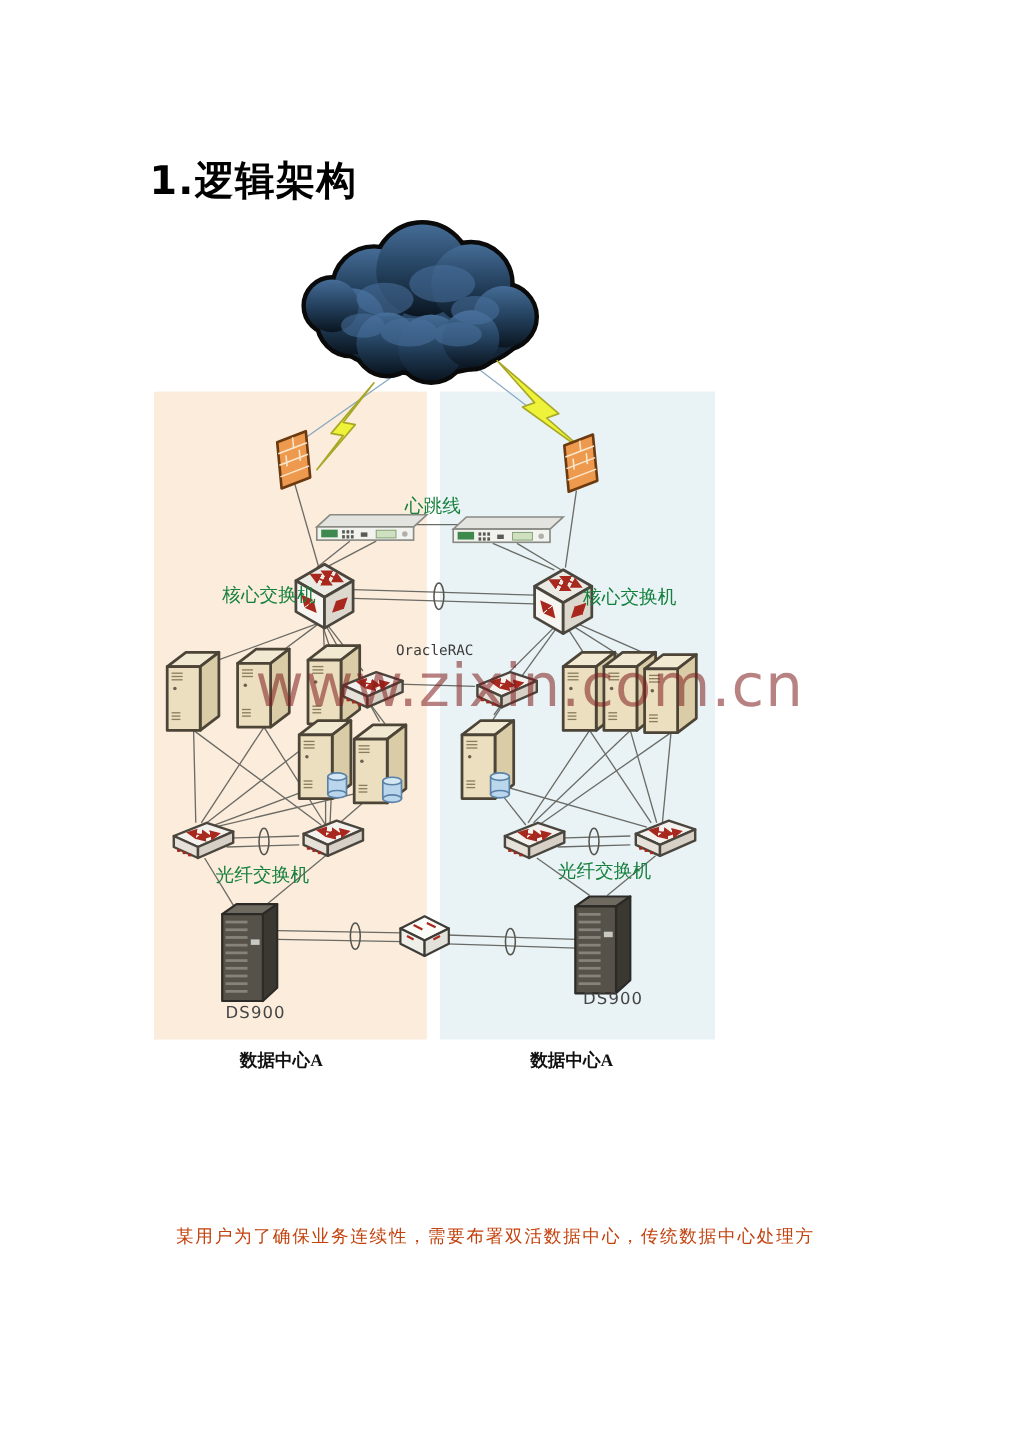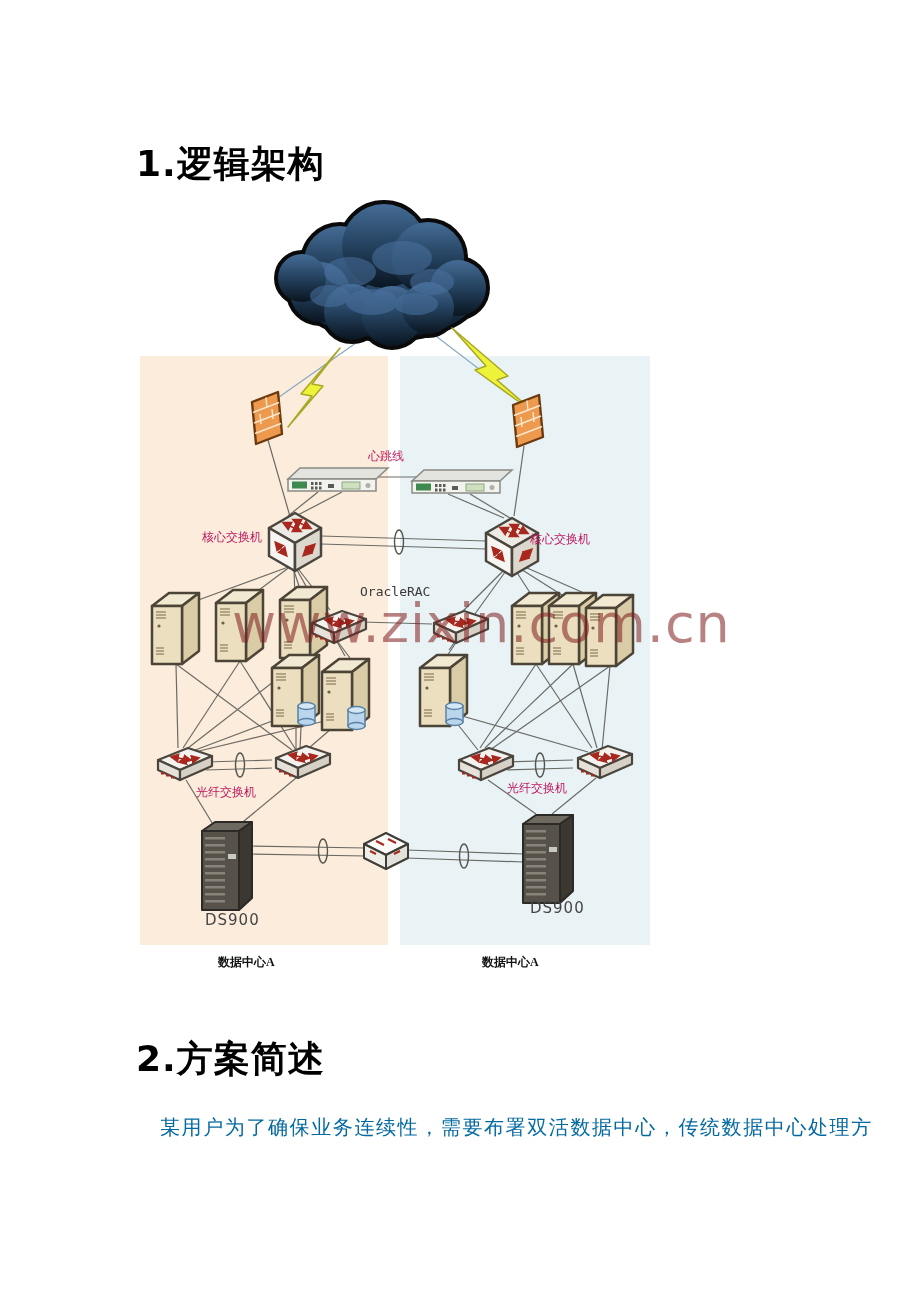--- a/index.html
+++ b/index.html
@@ -1,28 +1,28 @@
 <!DOCTYPE html>
 <html><head>
 <meta charset="utf-8">
 <style>
   html,body{margin:0;padding:0;background:#fff;}
   #page{position:relative;width:920px;height:1262px;background:#ffffff;overflow:hidden;
         font-family:"Liberation Serif",serif;}
   .heading{position:absolute;left:136px;font-family:"DejaVu Sans",sans-serif;
            font-weight:bold;font-size:36px;color:#000;letter-spacing:1px;white-space:nowrap;z-index:4;}
   #svgLayer{position:absolute;left:0;top:0;z-index:2;}
-  .dlabel{position:absolute;font-family:"Liberation Serif",serif;font-size:12px;color:#be185d;
+  .dlabel{position:absolute;font-family:"Liberation Serif",serif;font-size:17px;color:#15803d;
           white-space:nowrap;z-index:4;}
-  .dlabel.bold{font-weight:bold;font-size:12px;color:#111;}
+  .dlabel.bold{font-weight:bold;font-size:16px;color:#111;}
   .mono{font-family:"DejaVu Sans Mono",monospace;font-size:13px;color:#3a3a3a;}
   .ds{font-family:"DejaVu Sans",sans-serif;font-size:15px;color:#454545;letter-spacing:1px;}
   #watermark{position:absolute;left:232px;top:592px;font-family:"DejaVu Sans",sans-serif;
              font-size:54px;color:#7f1d1d;opacity:.55;letter-spacing:1px;z-index:3;white-space:nowrap;}
-  .para{position:absolute;left:106px;width:706px;font-size:20px;color:#0369a1;
+  .para{position:absolute;left:106px;width:706px;font-size:16px;color:#c2410c;
         letter-spacing:1.6px;white-space:nowrap;z-index:4;}
   .para.first{padding-left:54px;}
 </style>
 </head>
 <body>
 
 <div id="page">
 
   <div class="heading" style="top:140px;">1.逻辑架构</div>
 
@@ -316,17 +316,16 @@
   <div class="dlabel" style="left:202px;top:529px;">核心交换机</div>
   <div class="dlabel" style="left:530px;top:531px;">核心交换机</div>
   <div class="dlabel mono" style="left:360px;top:584px;">OracleRAC</div>
   <div class="dlabel" style="left:196px;top:784px;">光纤交换机</div>
   <div class="dlabel" style="left:507px;top:780px;">光纤交换机</div>
   <div class="dlabel ds" style="left:205px;top:911px;">DS900</div>
   <div class="dlabel ds" style="left:530px;top:899px;">DS900</div>
   <div class="dlabel bold" style="left:218px;top:954px;">数据中心A</div>
   <div class="dlabel bold" style="left:482px;top:954px;">数据中心A</div>
 
-  <div class="heading" style="top:1035px;">2.方案简述</div>
 
   <div class="para first" style="top:1114px;">某用户为了确保业务连续性，需要布署双活数据中心，传统数据中心处理方</div>
 
 </div>
 
 </body></html>

